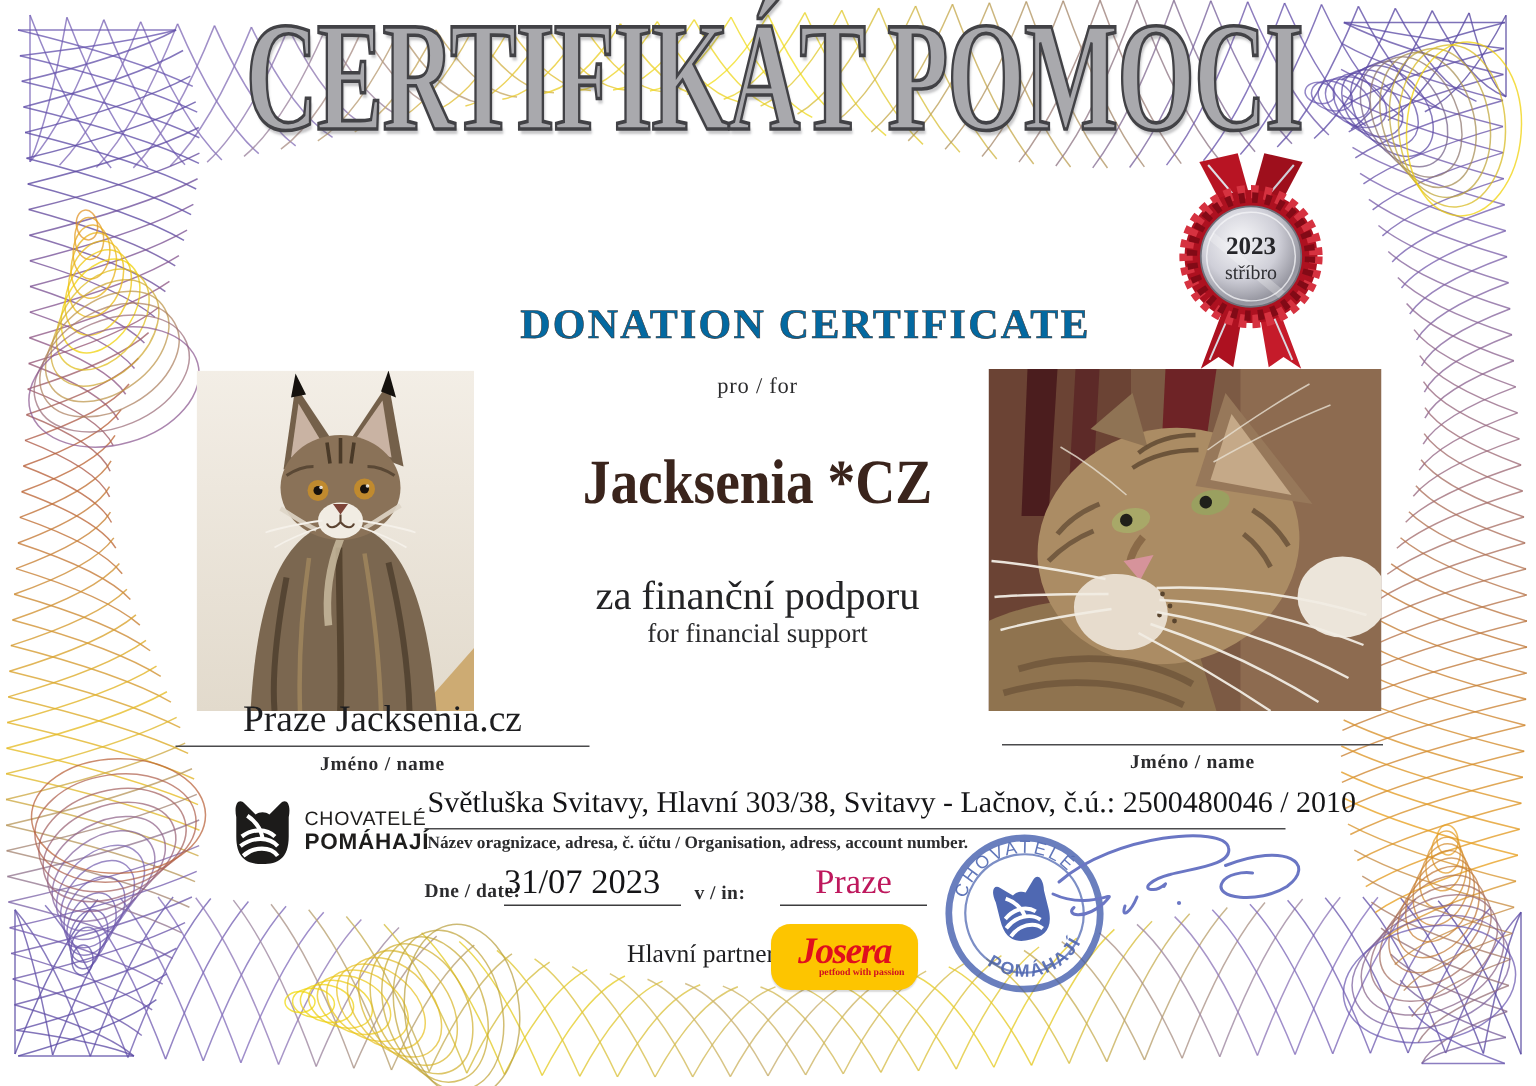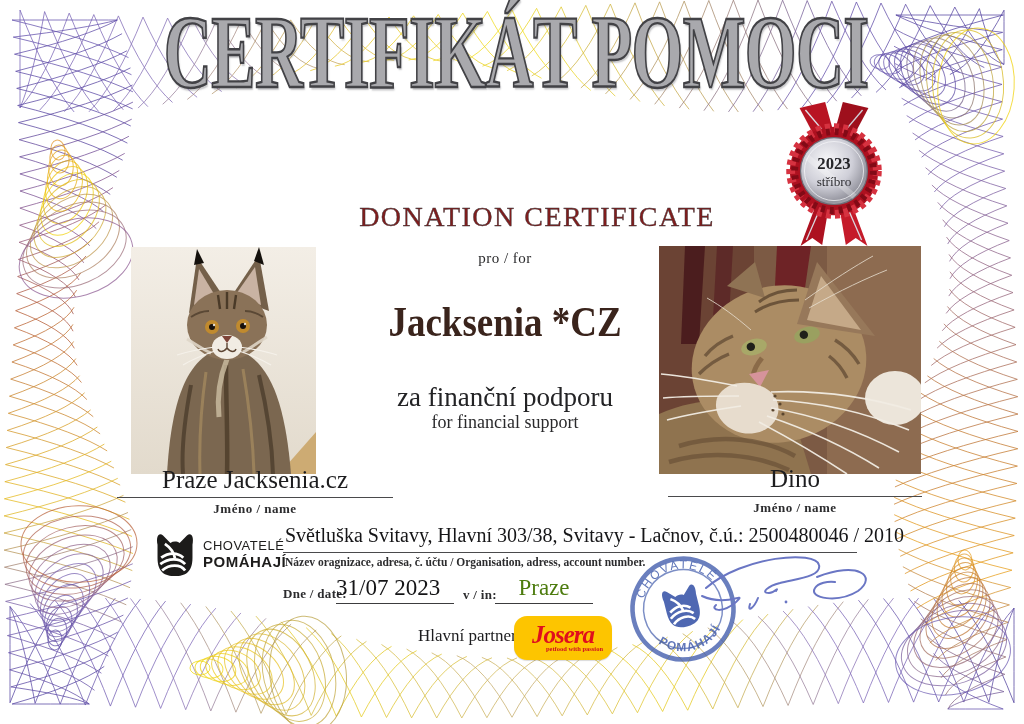--- a/index.html
+++ b/index.html
@@ -7,21 +7,21 @@
         font-family:"Liberation Serif",serif;color:#1b1b1d;}
   #guilloche{position:absolute;left:0;top:0;width:1024px;height:724px;z-index:0;}
   .abs{position:absolute;z-index:1;}
 
   .title{left:0;top:108;width:910;width:910px;text-align:center;
          font-size:104px;font-weight:700;line-height:1;letter-spacing:-1px;
          color:#a9a9ad;-webkit-text-stroke:2.4px #424246;
          transform:scaleX(0.64);transform-origin:50% 50%;
          text-shadow:2px 3px 2px rgba(70,70,75,.30);white-space:nowrap;}
   .subtitle{left:177px;top:201px;width:720px;text-align:center;
-            font-size:28px;letter-spacing:1.5px;color:#7f1d1d;font-weight:400;
+            font-size:28px;letter-spacing:1.5px;color:#0369a1;font-weight:700;
             -webkit-text-stroke:.4px #39393c;}
   .pro-for{left:155px;top:250px;width:700px;text-align:center;font-size:15px;color:#2a2a2c;letter-spacing:.5px;}
   .recipient{left:155px;top:298px;width:700px;text-align:center;
              font-size:42px;font-weight:700;color:#3a241c;transform:scaleX(.88);white-space:nowrap;}
   .reason-cs{left:155px;top:382px;width:700px;text-align:center;font-size:27px;color:#232325;}
   .reason-en{left:155px;top:412px;width:700px;text-align:center;font-size:18px;color:#2a2a2c;}
 
   .photo{overflow:hidden;}
   .photo svg{display:block;width:100%;height:100%;}
   .photo-left{left:131px;top:247px;width:185px;height:227px;}
@@ -38,21 +38,21 @@
 
   .address{left:285px;top:524px;width:580px;font-size:20px;color:#151517;white-space:nowrap;}
   .address-line{left:283px;top:552px;width:574px;}
   .address-label{left:285px;top:556px;font-size:11.5px;font-weight:700;color:#2c2c2e;}
 
   .lbl{font-size:13px;font-weight:700;color:#2c2c2e;letter-spacing:.3px;}
   .date-label{left:283px;top:586px;}
   .date-value{left:336px;top:575px;width:118px;text-align:left;font-size:23px;color:#141416;
               border-bottom:1.6px solid #3c3c3e;padding-bottom:2px;}
   .place-label{left:463px;top:587px;}
-  .place-value{left:495px;top:575px;width:98px;text-align:center;font-size:23px;color:#4d7c0f;
+  .place-value{left:520px;top:575px;width:98px;text-align:center;font-size:23px;color:#be185d;
                border-bottom:1.6px solid #3c3c3e;padding-bottom:2px;}
 
   .stamp{left:628px;top:554px;width:110px;height:110px;z-index:2;}
   .stamp svg{width:100%;height:100%;transform:rotate(-14deg);opacity:.9;}
   .signature{left:698px;top:548px;width:190px;height:88px;z-index:2;}
 
   .partner-label{left:418px;top:626px;font-size:17px;color:#1d1d1f;}
   .josera{left:514px;top:616px;width:98px;height:44px;background:#fdc500;border-radius:13px;z-index:2;
           display:flex;flex-direction:column;align-items:center;justify-content:center;
           box-shadow:0 1px 1px rgba(0,0,0,.15);}
@@ -590,21 +590,20 @@
         <path d="M146,54 C174,34 196,20 214,10"></path>
         <path d="M92,84 C76,70 62,60 48,52"></path>
       </g>
     </svg>
   </div>
 
   <div class="abs cap-name" style="left:115px;top:466px;width:280px;">Praze Jacksenia.cz</div>
   <div class="abs cap-line" style="left:117px;top:497px;width:276px;"></div>
   <div class="abs cap-label" style="left:117px;top:501px;width:276px;">Jméno / name</div>
 
-  <div class="abs cap-name" style="left:665px;top:465px;width:260px;">Dino</div>
   <div class="abs cap-line" style="left:668px;top:496px;width:254px;"></div>
   <div class="abs cap-label" style="left:668px;top:500px;width:254px;">Jméno / name</div>
 
   <div class="abs org-logo">
     <svg viewBox="0 0 50 52">
       <path d="M6,16 C4,6 8,2 12,6 L20,14 C23,12 27,12 30,14 L38,6 C42,2 46,6 44,16 L44,30 C44,46 36,50 25,50 C14,50 6,46 6,30 Z" fill="#1c1b1a"></path>
       <path d="M10,30 C18,24 28,24 34,30" stroke="#fff" stroke-width="3" fill="none"></path>
       <path d="M9,37 C18,30 30,30 36,37" stroke="#fff" stroke-width="3" fill="none"></path>
       <path d="M11,44 C19,37 31,37 36,44" stroke="#fff" stroke-width="3" fill="none"></path>
       <path d="M14,15 C20,19 24,25 25,31" stroke="#fff" stroke-width="3" fill="none"></path>

